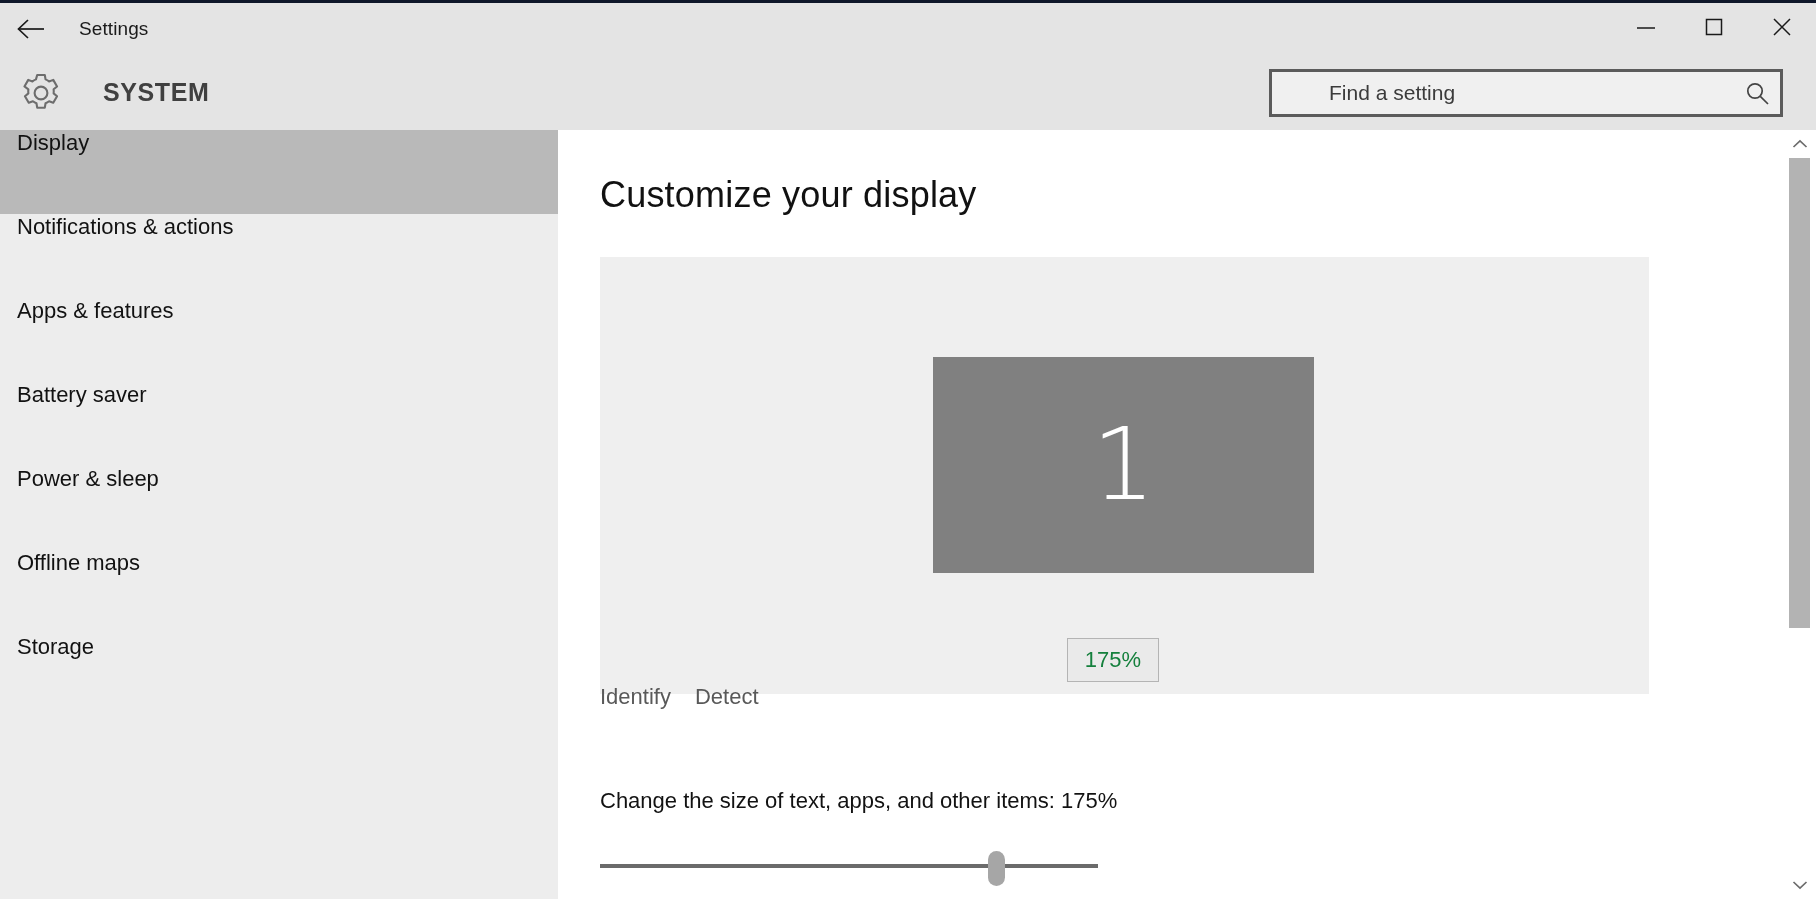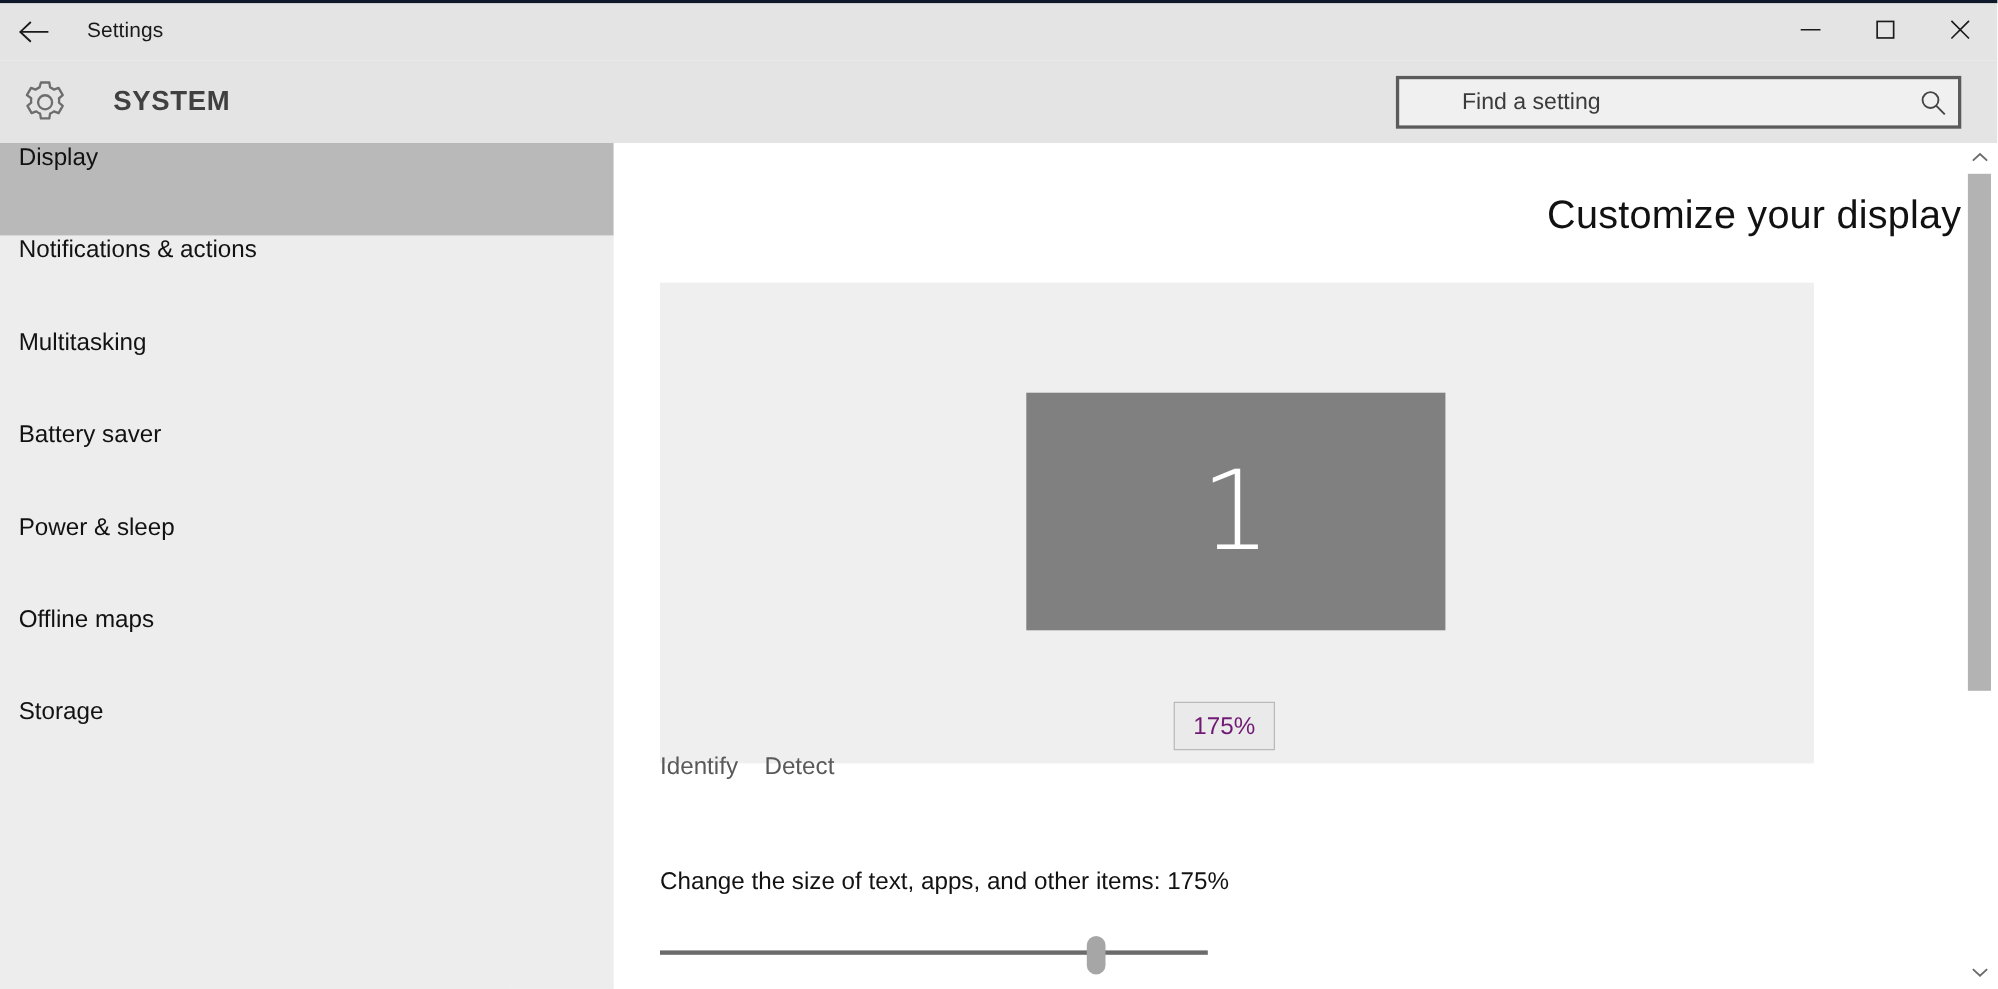--- a/index.html
+++ b/index.html
@@ -145,21 +145,20 @@
   .content {
     flex: 1;
     position: relative;
     background: #ffffff;
     overflow: hidden;
   }
   .content-inner {
     position: absolute;
     left: 0; top: 0; right: 33px; bottom: 0;
     overflow: hidden;
-    text-align: right;
   }
   .section-title {
     font-size: 36px;
     color: #111;
     font-weight: normal;
     margin: 0;
     padding: 44px 0 0 42px;
     letter-spacing: .2px;
   }
   .preview-panel {
@@ -215,21 +214,21 @@
     top: 508px;
     width: 92px;
     height: 44px;
     background: #eaeaea;
     border: 1px solid #b4b4b4;
     box-sizing: border-box;
     display: flex;
     align-items: center;
     justify-content: center;
     font-size: 22px;
-    color: #701a75;
+    color: #15803d;
   }
   .slider {
     position: absolute;
     left: 42px;
     top: 716px;
     width: 498px;
     height: 40px;
   }
   .slider-track {
     position: absolute;
@@ -350,21 +349,21 @@
   <div class="body-area">
 
     <nav class="sidebar">
       <div class="nav-item selected">
         <span>Display</span>
       </div>
       <div class="nav-item">
         <span>Notifications &amp; actions</span>
       </div>
       <div class="nav-item">
-        <span>Multitasking</span>
+        <span>Apps &amp; features</span>
       </div>
       <div class="nav-item">
         <span>Battery saver</span>
       </div>
       <div class="nav-item">
         <span>Power &amp; sleep</span>
       </div>
       <div class="nav-item">
         <span>Offline maps</span>
       </div>

